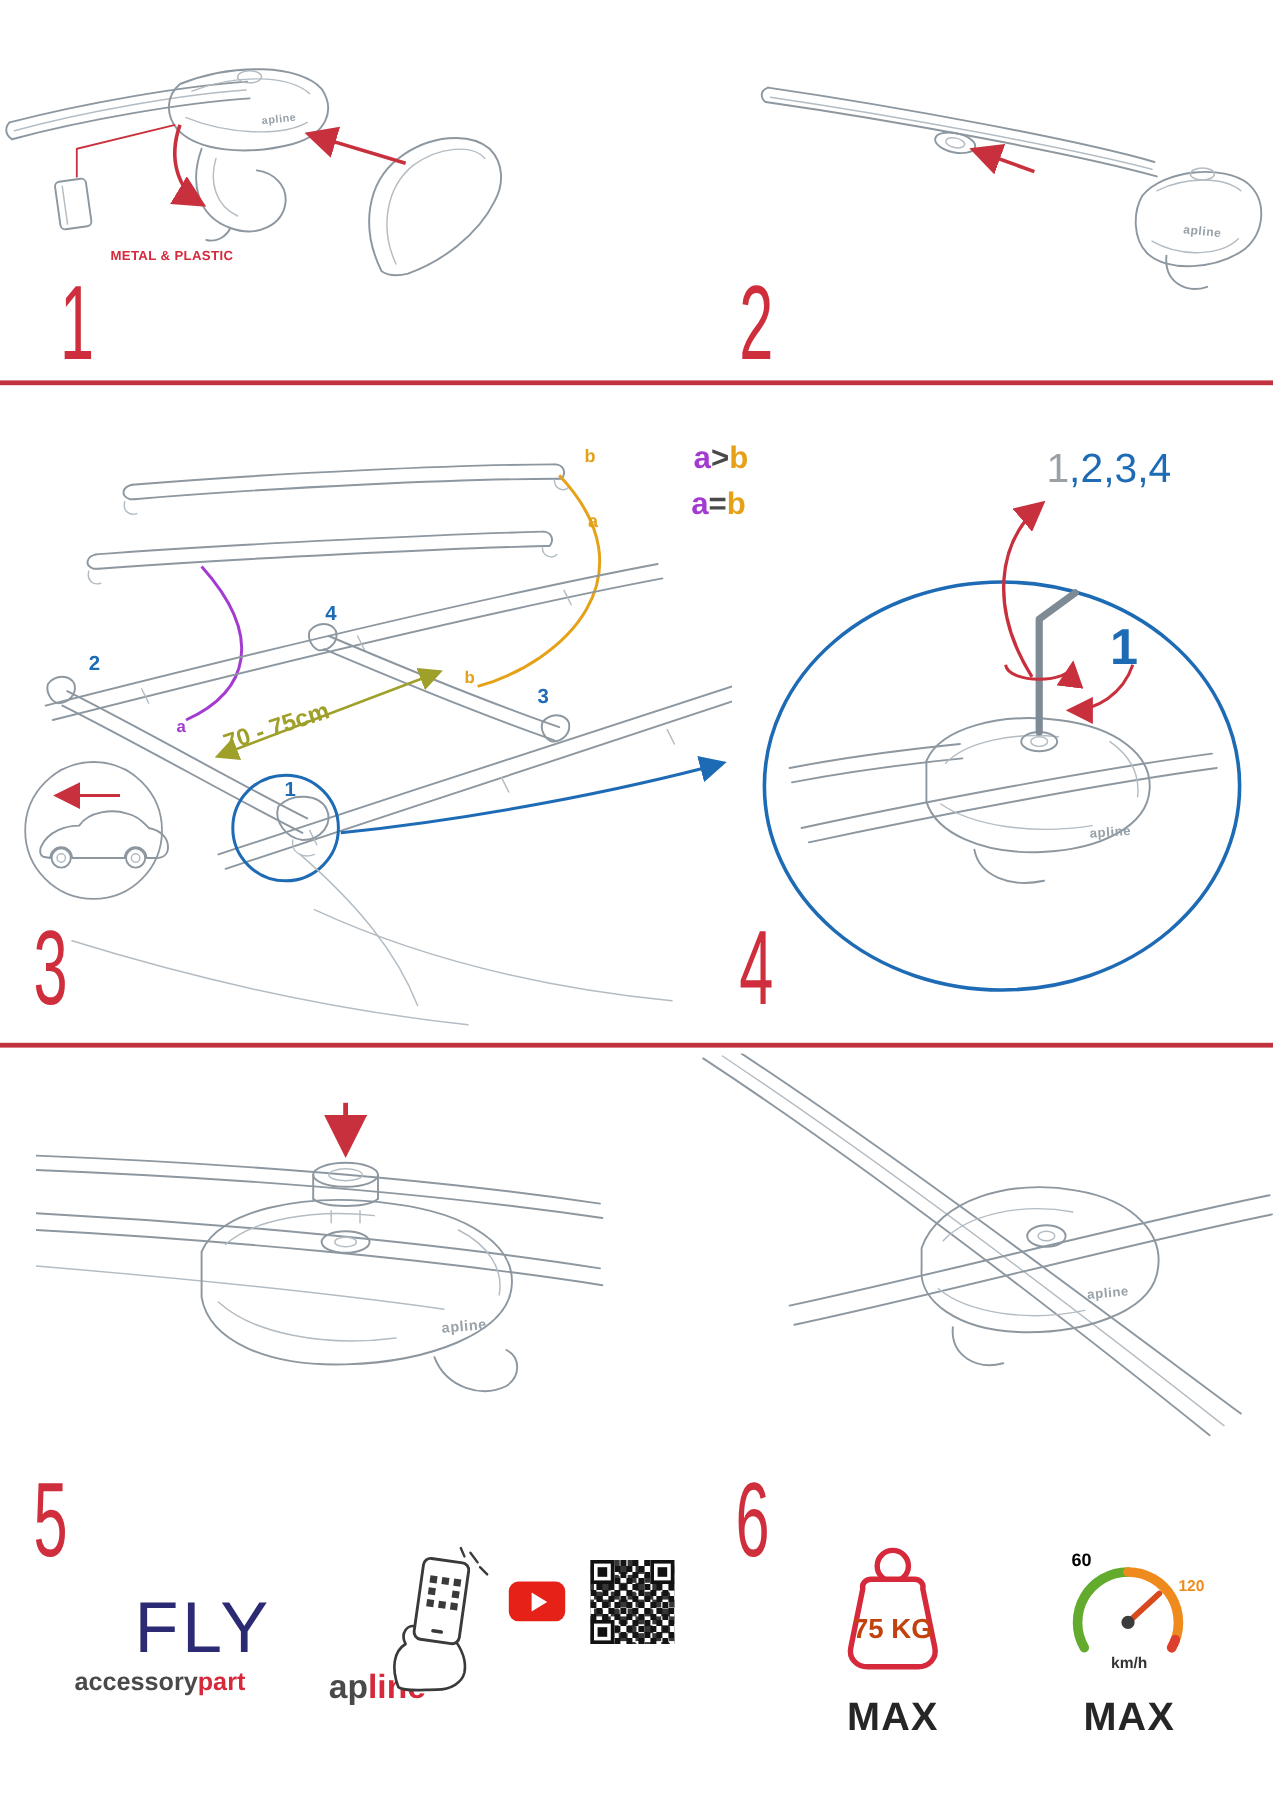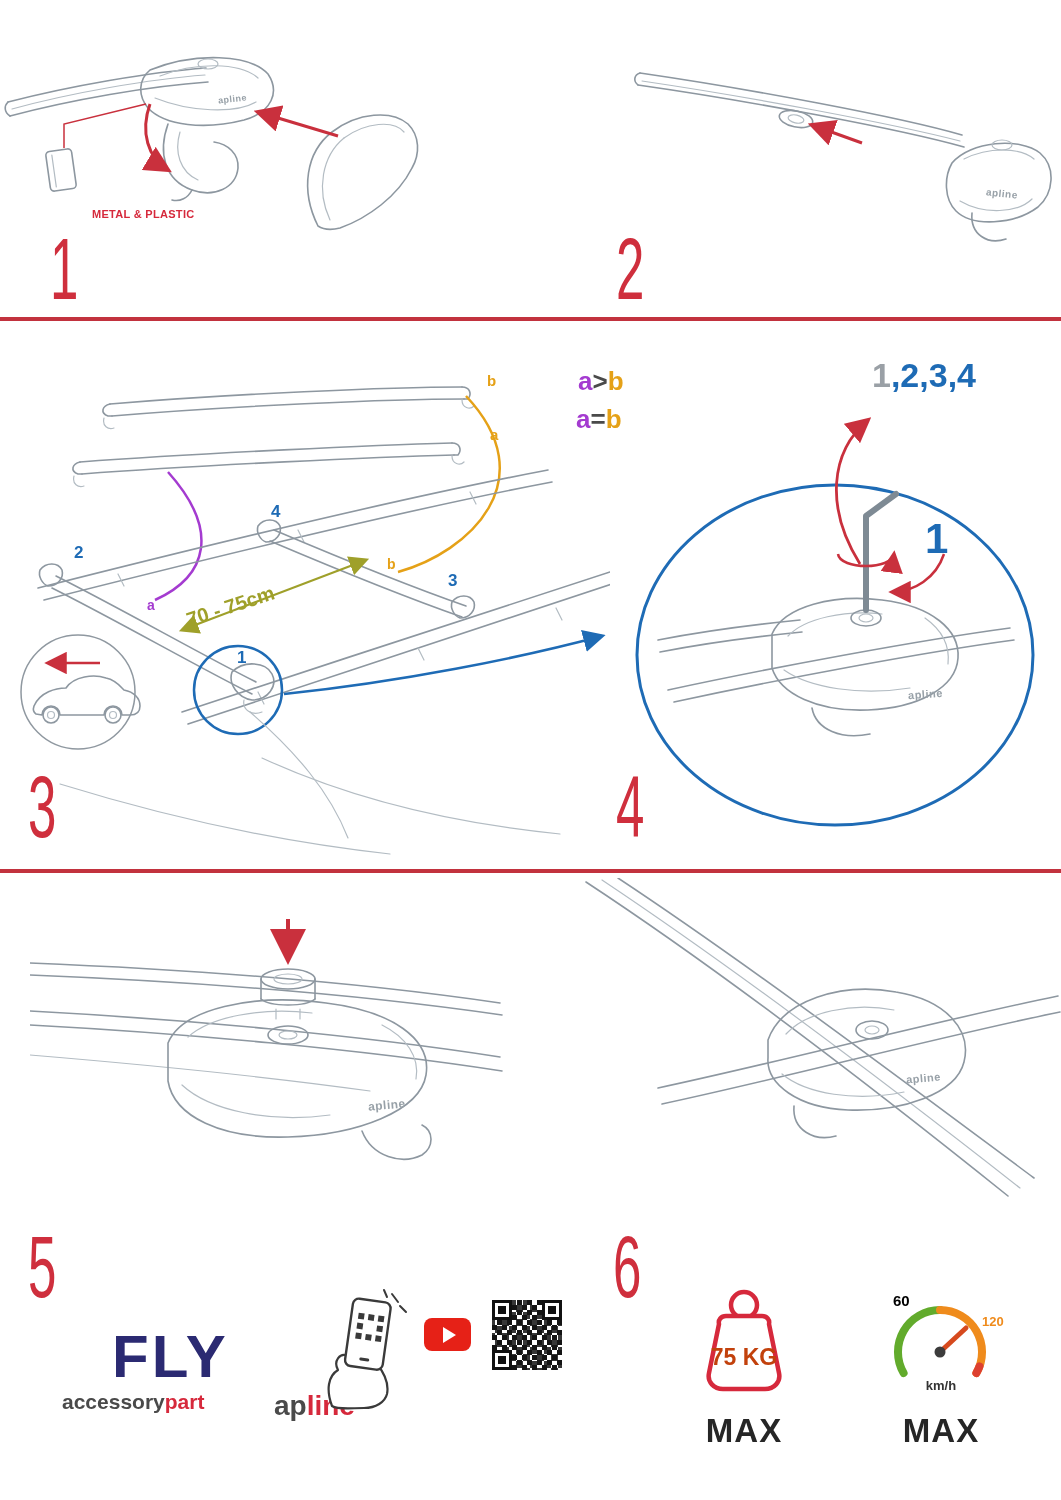--- a/index.html
+++ b/index.html
@@ -175,21 +175,21 @@
     <path class="ink2" d="M164,292 C190,310 240,318 290,310"></path>
     <path class="ink2" d="M305,240 C322,252 330,268 328,286"></path>
     <path class="ink" d="M192,330 C196,352 222,362 250,356"></path>
     <ellipse class="ink" cx="246" cy="240" rx="15" ry="8"></ellipse>
     <ellipse class="ink2" cx="246" cy="240" rx="7" ry="4"></ellipse>
     <path d="M246,232 L246,138 L276,116" stroke="#7e8a94" stroke-width="6" fill="none" stroke-linecap="round" stroke-linejoin="round"></path>
     <path d="M218,176 C220,192 272,192 274,176" stroke="#c9303d" stroke-width="2.5" fill="none" marker-end="url(#arrowRed)"></path>
     <path d="M240,186 C205,130 210,74 248,42" stroke="#c9303d" stroke-width="2.8" fill="none" marker-end="url(#arrowRed)"></path>
     <path d="M324,176 C316,200 294,214 272,214" stroke="#c9303d" stroke-width="2.5" fill="none" marker-end="url(#arrowRed)"></path>
   </svg>
-  <div class="lbl" style="left:872px;top:356px;font-size:34px;font-weight:700">
+  <div class="lbl" style="left:872px;top:372px;font-size:34px;font-weight:400">
     <span style="color:#9aa0a6">1</span><span style="color:#1e6bb5">,2,3,4</span>
   </div>
   <div class="lbl" style="left:925px;top:515px;font-size:42px;color:#1e6bb5">1</div>
   <div class="foot-logo" style="left:908px;top:688px;transform:rotate(-4deg);font-size:11px">apline</div>
   <div class="step-num" style="left:616px;top:770px">4</div>
 
   <div class="divider" style="top:869px"></div>
 
   <svg class="abs" style="left:30px;top:915px" width="500" height="310" viewBox="0 0 500 310">
     <path class="ink" d="M0,48 C150,54 320,66 470,88"></path>
@@ -223,21 +223,21 @@
     <path class="ink" d="M228,162 C242,122 302,104 356,114 C406,122 432,152 424,184 C416,216 362,234 308,232 C258,230 226,206 228,180 Z"></path>
     <path class="ink2" d="M246,156 C266,134 312,124 354,132"></path>
     <path class="ink2" d="M242,196 C266,216 316,224 364,214"></path>
     <ellipse class="ink" cx="332" cy="152" rx="16" ry="9"></ellipse>
     <ellipse class="ink2" cx="332" cy="152" rx="7" ry="4"></ellipse>
     <path class="ink" d="M254,228 C252,252 274,264 296,258"></path>
   </svg>
   <div class="foot-logo" style="left:906px;top:1072px;transform:rotate(-5deg);font-size:11px">apline</div>
   <div class="step-num" style="left:613px;top:1230px">6</div>
 
-  <div class="abs" style="left:112px;top:1322px;font-size:60px;color:#2b2a72;font-weight:700;letter-spacing:3px">FLY</div>
+  <div class="abs" style="left:112px;top:1322px;font-size:60px;color:#2b2a72;font-weight:400;letter-spacing:3px">FLY</div>
   <div class="abs" style="left:62px;top:1390px;font-size:21px;font-weight:600">
     <span style="color:#4a4a4a">accessory</span><span style="color:#d6293c">part</span>
   </div>
   <div class="abs" style="left:274px;top:1390px;font-size:28px;font-weight:600">
     <span style="color:#4a4a4a">ap</span><span style="color:#d6293c">line</span>
   </div>
 
   <svg class="abs" style="left:318px;top:1288px" width="92" height="122" viewBox="0 0 92 122">
     <path d="M14,118 C8,102 10,88 20,82 C15,73 22,64 30,68 C28,59 37,55 43,62 L47,68 C53,64 60,68 59,76 C67,86 71,96 69,106 C67,114 58,120 46,120 C34,120 20,122 14,118 Z" fill="#fff" stroke="#3a3a3a" stroke-width="2.2" stroke-linejoin="round"></path>
     <g transform="rotate(8 48 52)">

